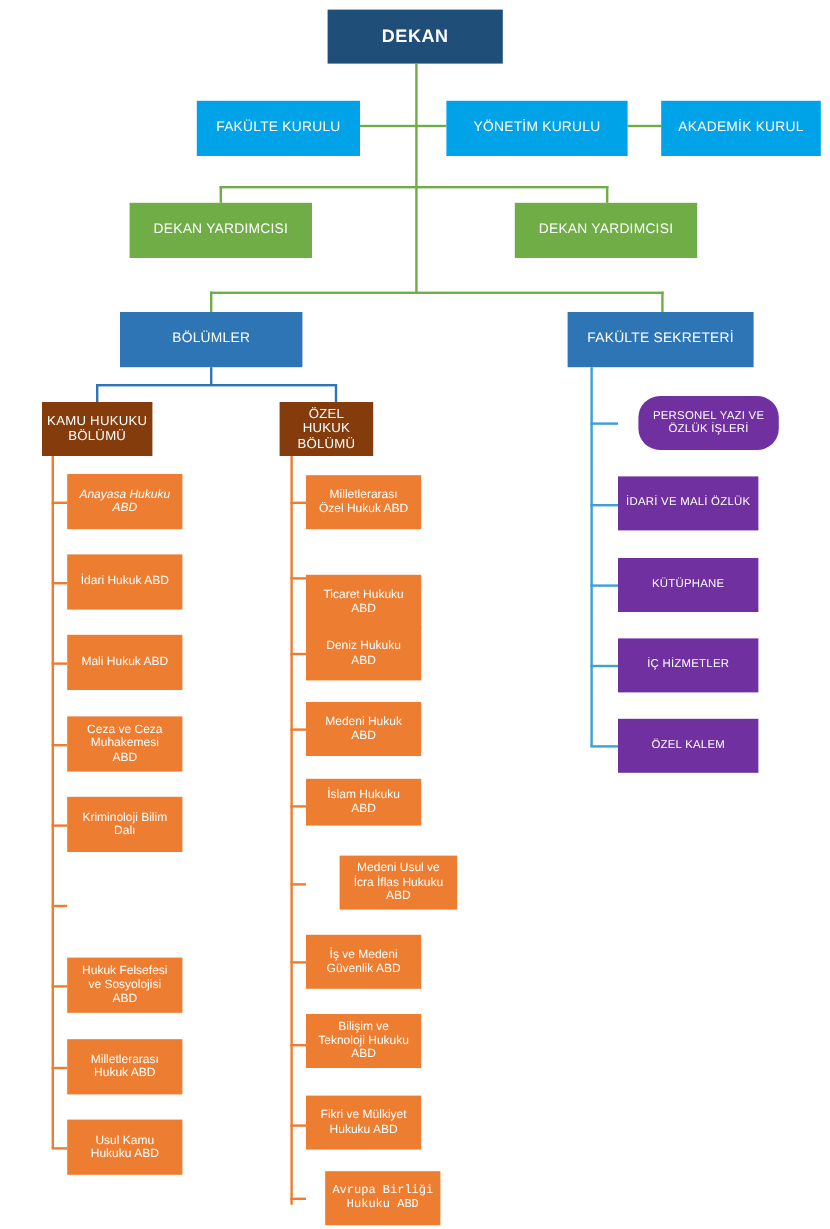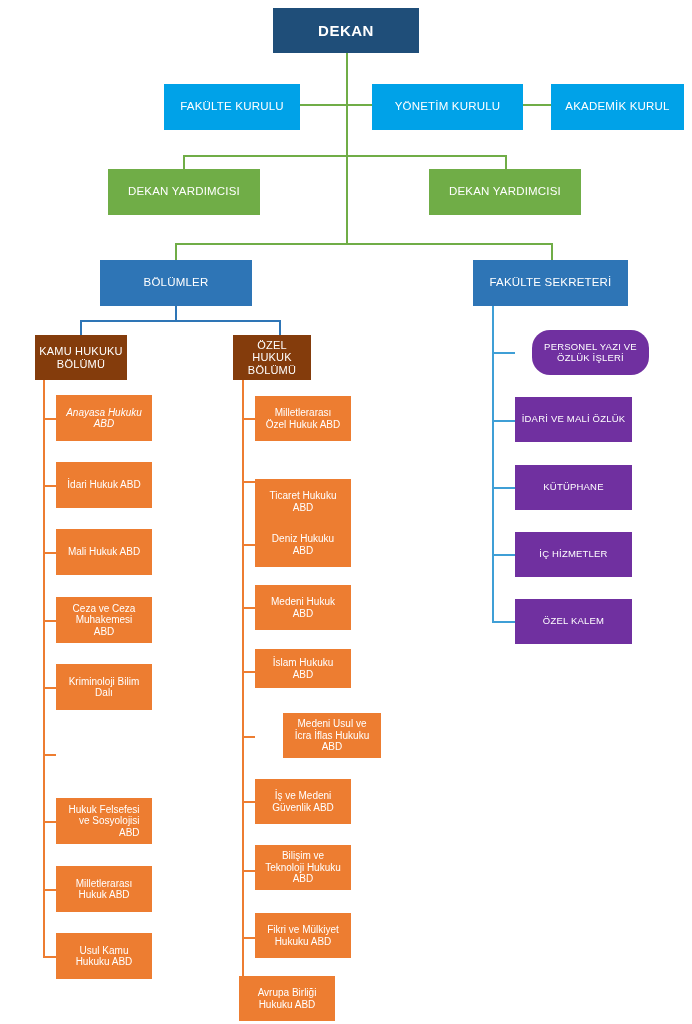--- a/index.html
+++ b/index.html
@@ -95,21 +95,21 @@
 
   <div class="node n-abd" style="left:56px;top:395px;width:96px;height:46px;font-style:italic;">Anayasa Hukuku
 ABD</div>
   <div class="node n-abd" style="left:56px;top:462px;width:96px;height:46px;">İdari Hukuk ABD</div>
   <div class="node n-abd" style="left:56px;top:529px;width:96px;height:46px;text-align:right;">Mali Hukuk ABD</div>
   <div class="node n-abd" style="left:56px;top:597px;width:96px;height:46px;">Ceza ve Ceza
 Muhakemesi
 ABD</div>
   <div class="node n-abd" style="left:56px;top:664px;width:96px;height:46px;">Kriminoloji Bilim
 Dalı</div>
-  <div class="node n-abd" style="left:56px;top:798px;width:96px;height:46px;text-align:right;">Hukuk Felsefesi
+  <div class="node n-abd" style="left:56px;top:798px;width:96px;height:46px;">Hukuk Felsefesi
 ve Sosyolojisi
 ABD</div>
   <div class="node n-abd" style="left:56px;top:866px;width:96px;height:46px;">Milletlerarası
 Hukuk ABD</div>
   <div class="node n-abd" style="left:56px;top:933px;width:96px;height:46px;">Usul Kamu
 Hukuku ABD</div>
 
   <div class="ln ln-v c-orange" style="left:242px;top:380px;height:624px;"></div>
   <div class="ln ln-h c-orange" style="left:242px;top:418px;width:13px;"></div>
   <div class="ln ln-h c-orange" style="left:242px;top:481px;width:13px;"></div>
@@ -135,21 +135,21 @@
   <div class="node n-abd" style="left:255px;top:713px;width:98px;height:45px;margin-left:28px;">Medeni Usul ve
 İcra İflas Hukuku
 ABD</div>
   <div class="node n-abd" style="left:255px;top:779px;width:96px;height:45px;">İş ve Medeni
 Güvenlik ABD</div>
   <div class="node n-abd" style="left:255px;top:845px;width:96px;height:45px;">Bilişim  ve
 Teknoloji Hukuku
 ABD</div>
   <div class="node n-abd" style="left:255px;top:913px;width:96px;height:45px;">Fikri ve Mülkiyet
 Hukuku ABD</div>
-  <div class="node n-abd" style="left:239px;top:976px;width:96px;height:45px;">Avrupa Birliği
+  <div class="node n-abd" style="left:271px;top:976px;width:96px;height:45px;font-family:Liberation Mono, monospace;">Avrupa Birliği
 Hukuku ABD</div>
 
   <div class="ln ln-v c-lblue" style="left:492px;top:306px;height:316px;"></div>
   <div class="ln ln-h c-lblue" style="left:492px;top:352px;width:23px;"></div>
   <div class="ln ln-h c-lblue" style="left:492px;top:420px;width:23px;"></div>
   <div class="ln ln-h c-lblue" style="left:492px;top:487px;width:23px;"></div>
   <div class="ln ln-h c-lblue" style="left:492px;top:554px;width:23px;"></div>
   <div class="ln ln-h c-lblue" style="left:492px;top:621px;width:23px;"></div>
 
   <div class="node n-admin" style="left:532px;top:330px;width:117px;height:45px;border-radius:18px;">PERSONEL YAZI VE

